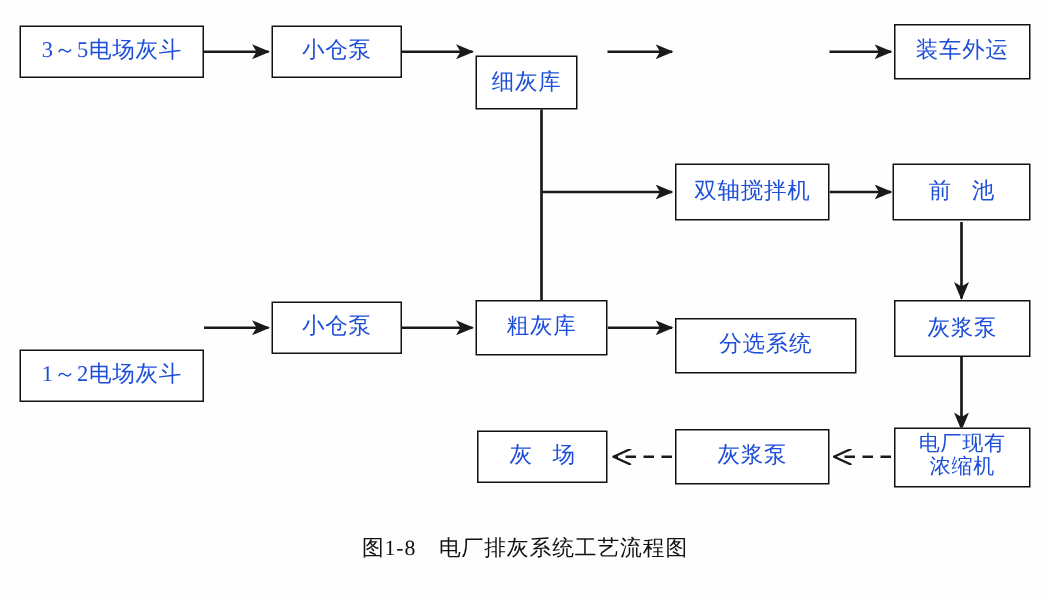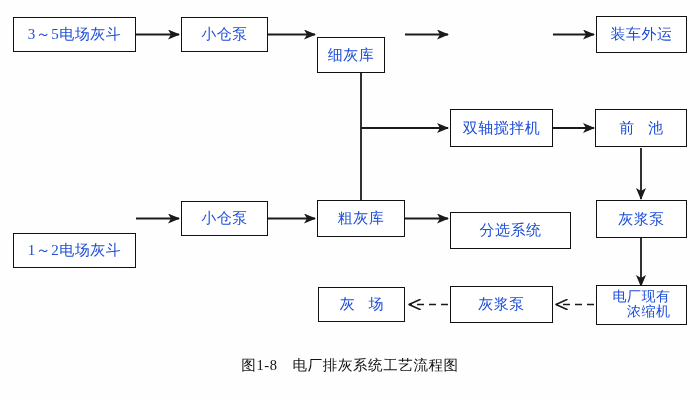--- a/index.html
+++ b/index.html
@@ -23,21 +23,21 @@
     color: #1d4ed8;
     display: flex;
     align-items: center;
     justify-content: center;
     text-align: center;
     font-size: 15px;
     line-height: 1.12;
     letter-spacing: 0.5px;
     white-space: pre-line;
   }
-  .node.two-line { font-size: 14px; line-height: 1.05; text-align: right; }
+  .node.two-line { font-size: 14px; line-height: 1.05; }
   .node.spaced { letter-spacing: 5px; text-indent: 5px; }
 
   svg#wires {
     position: absolute;
     left: 0;
     top: 0;
     width: 700px;
     height: 400px;
     pointer-events: none;
   }

